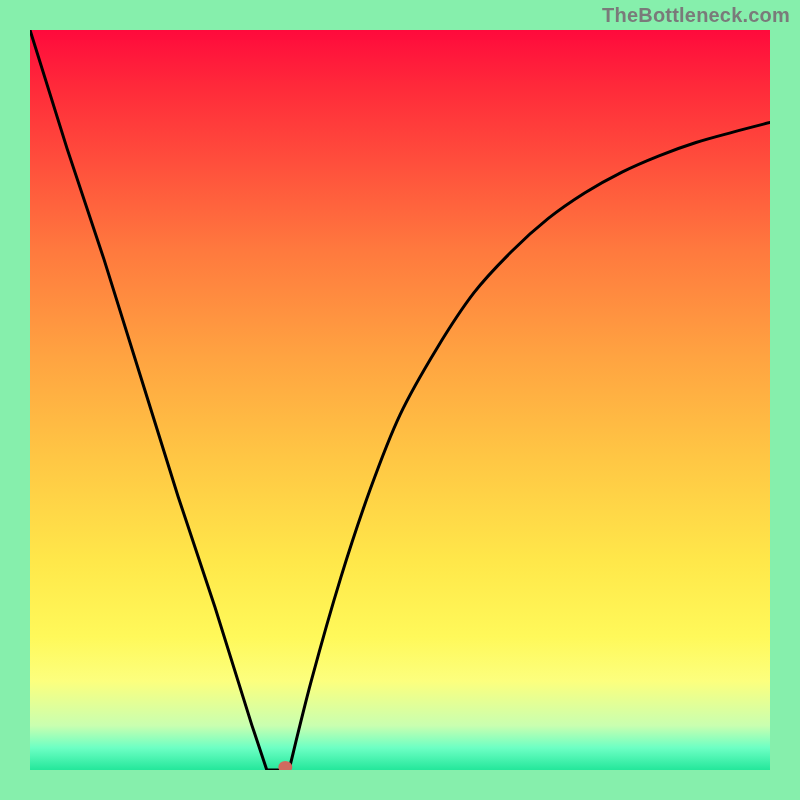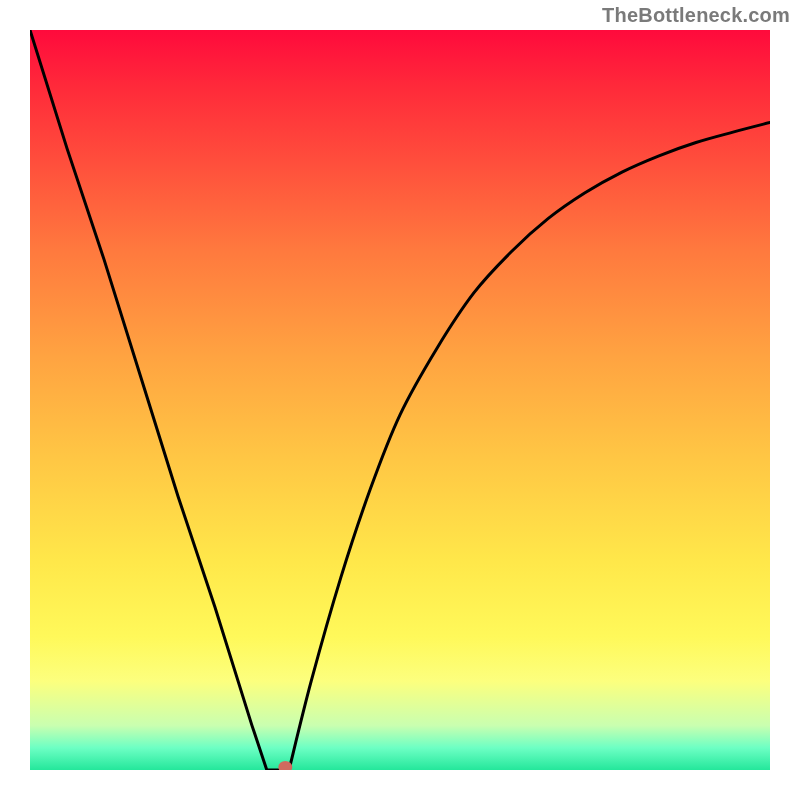--- a/index.html
+++ b/index.html
@@ -8,21 +8,21 @@
     width: 800px;
     height: 800px;
     background: #000;
     font-family: Arial, Helvetica, sans-serif;
     overflow: hidden;
   }
   .stage {
     position: relative;
     width: 800px;
     height: 800px;
-    background: #ffffff;
+    background: #86efac;
   }
   .plot {
     position: absolute;
     left: 30px;
     top: 30px;
     width: 740px;
     height: 740px;
     background: linear-gradient(to bottom,
       #ff0a3c 0%,
       #ff2b3a 8%,

